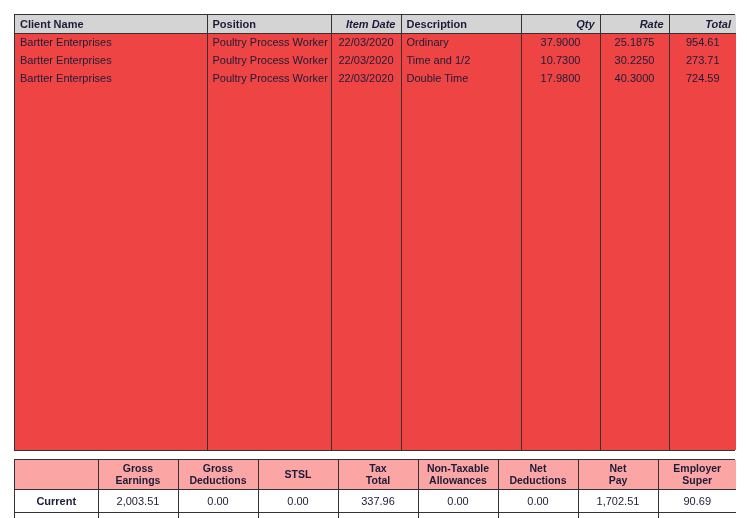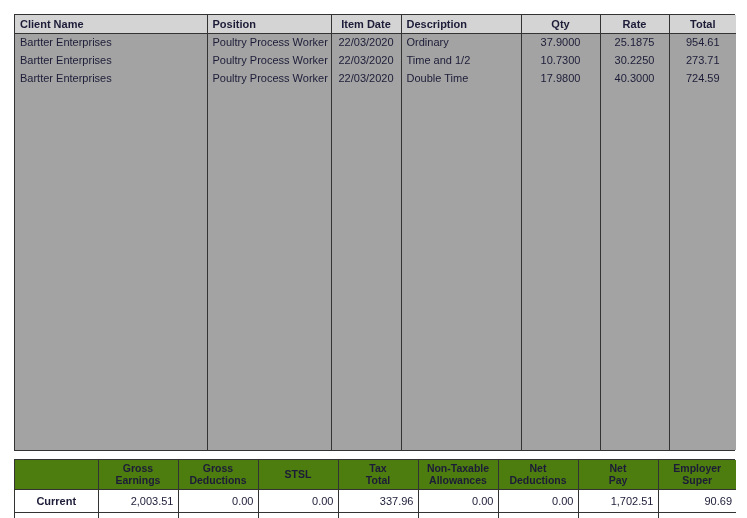--- a/index.html
+++ b/index.html
@@ -48,33 +48,33 @@
     height: 18px;
     padding: 0 5px;
     border-right: 1px solid #333333;
     border-bottom: 1px solid #333333;
     box-sizing: border-box;
     white-space: nowrap;
     overflow: hidden;
   }
   table.detail th:last-child { border-right: none; }
   table.detail th.l { text-align: left; }
-  table.detail th.r { text-align: center; }
+  table.detail th.r { text-align: right; font-style: italic; }
 
   table.detail td {
     color: #1c1c38;
     font-size: 11px;
     height: 18px;
     padding: 0 5px;
     border-right: 1px solid #333333;
     box-sizing: border-box;
     vertical-align: middle;
     white-space: nowrap;
     overflow: hidden;
-    background: #a3a3a3;
+    background: #ef4444;
   }
   table.detail td:last-child { border-right: none; }
   table.detail td.l { text-align: left; }
   table.detail td.r { text-align: center; }
 
   table.detail tr.filler td {
     height: auto;
     border-right: 1px solid #333333;
   }
   table.detail tr.filler td:last-child { border-right: none; }
@@ -88,42 +88,42 @@
     border: 1px solid #333333;
     box-sizing: border-box;
     background: #ffffff;
   }
   table.summary {
     border-collapse: collapse;
     width: 100%;
     table-layout: fixed;
   }
   table.summary th {
-    background: #4d7c0f;
+    background: #fca5a5;
     color: #1c1c38;
     font-size: 10.5px;
     font-weight: bold;
     line-height: 12px;
     height: 29px;
     padding: 2px 2px;
     text-align: center;
     vertical-align: middle;
     border-right: 1px solid #333333;
     border-bottom: 1px solid #333333;
     box-sizing: border-box;
     white-space: pre-line;
   }
   table.summary th:last-child { border-right: none; }
 
   table.summary td {
     color: #1c1c38;
     font-size: 11px;
     height: 23px;
     padding: 0 4px;
-    text-align: right;
+    text-align: center;
     vertical-align: middle;
     border-right: 1px solid #333333;
     border-bottom: 1px solid #333333;
     box-sizing: border-box;
     white-space: nowrap;
     background: #ffffff;
   }
   table.summary td:last-child { border-right: none; }
   table.summary td.label {
     font-weight: bold;

